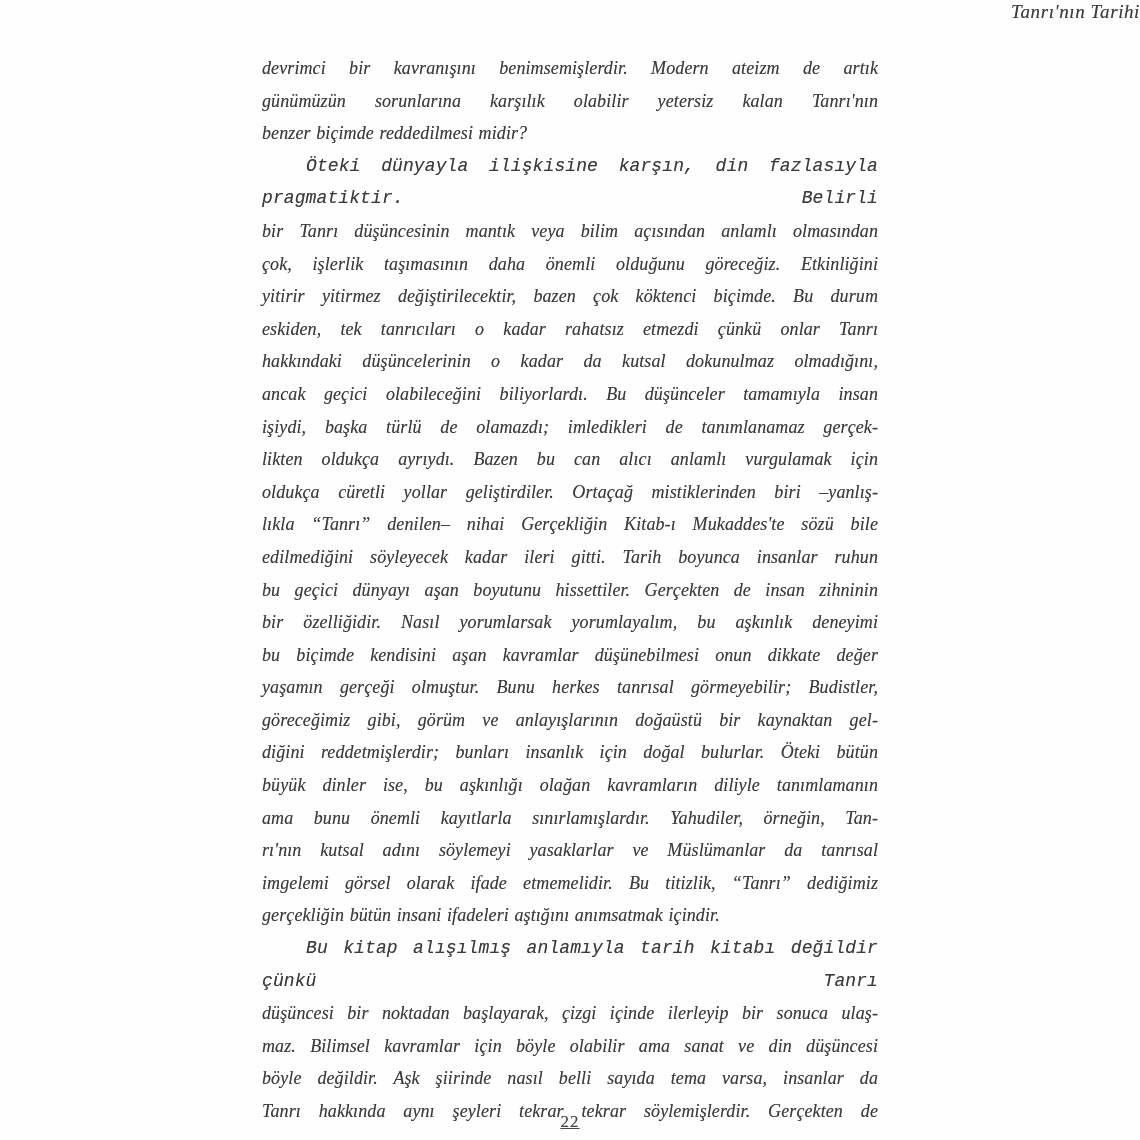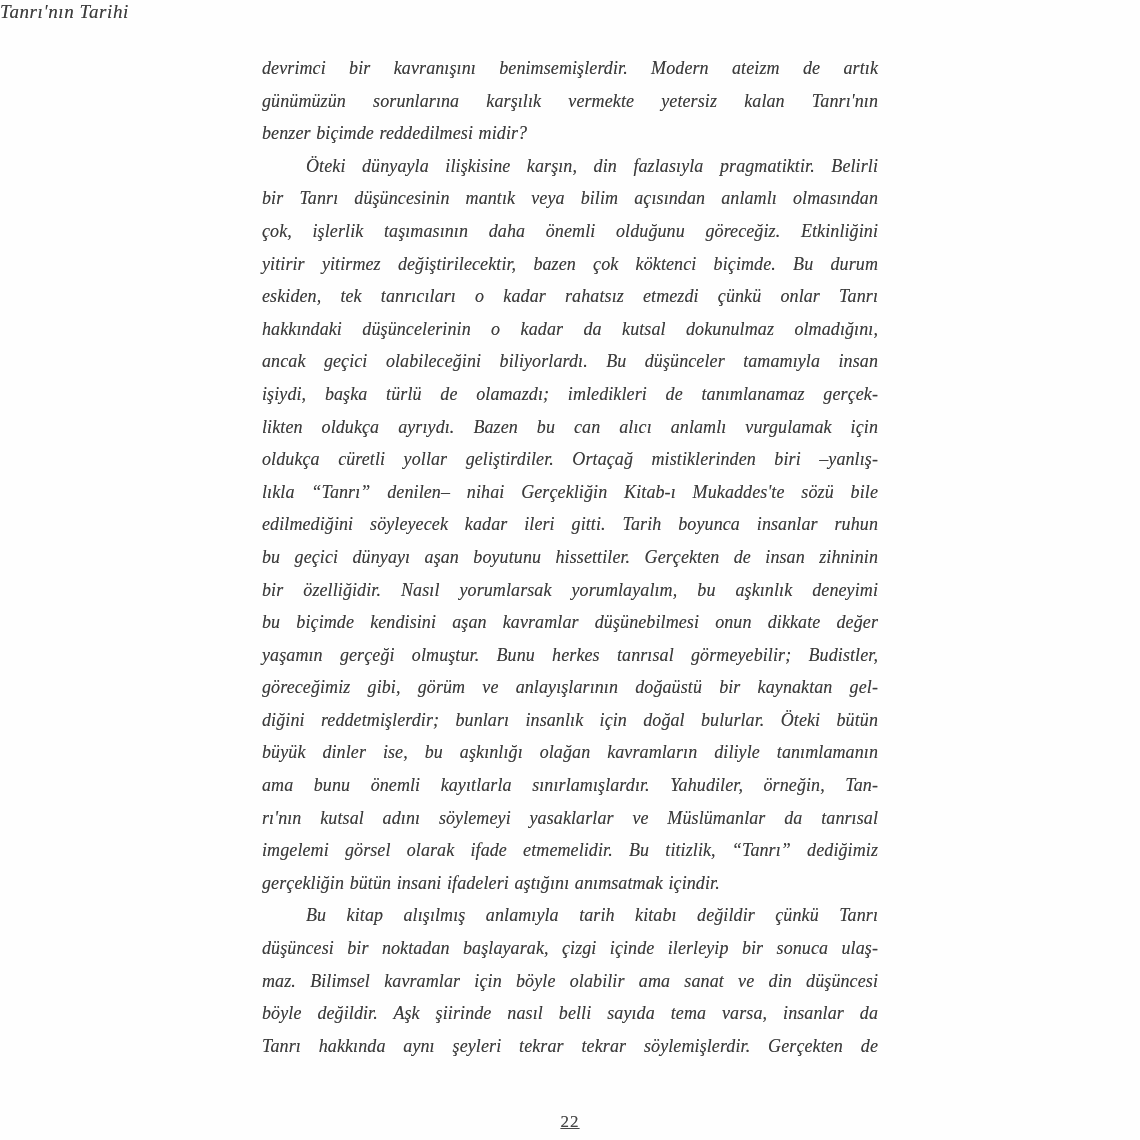--- a/index.html
+++ b/index.html
@@ -14,21 +14,21 @@
     background: #fefefe;
     overflow: hidden;
     font-family: "Liberation Serif", "DejaVu Serif", serif;
     color: #3a3a3a;
   }
   .running-head {
     position: absolute;
     top: 1px;
     left: 0;
     width: 100%;
-    text-align: left;
+    text-align: right;
     font-style: italic;
     font-size: 19px;
     letter-spacing: 0.6px;
     color: #3c3c3c;
     text-shadow: 0 0 0.6px rgba(70,70,70,0.55);
   }
   .text-block {
     position: absolute;
     left: 262px;
     top: 52px;
@@ -46,20 +46,21 @@
   }
   .line {
     text-align: justify;
     text-align-last: justify;
   }
   .line.lastline {
     text-align-last: left;
   }
   .line.indent {
     text-indent: 44px;
+    font-family: Liberation Mono, monospace;
   }
   .page-number {
     position: absolute;
     top: 1112px;
     left: 0;
     width: 100%;
     text-align: center;
     font-size: 17px;
     letter-spacing: 1px;
     color: #474747;
@@ -69,21 +70,21 @@
 </style>
 </head>
 <body>
 
 <div class="page">
   <div class="running-head">Tanrı'nın Tarihi</div>
 
   <div class="text-block">
       <div class="paragraph">
         <div class="line">devrimci bir kavranışını benimsemişlerdir. Modern ateizm de artık</div>
-        <div class="line">günümüzün sorunlarına karşılık vermekte yetersiz kalan Tanrı'nın</div>
+        <div class="line">günümüzün sorunlarına karşılık olabilir yetersiz kalan Tanrı'nın</div>
         <div class="line lastline">benzer biçimde reddedilmesi midir?</div>
       </div>
       <div class="paragraph">
         <div class="line indent">Öteki dünyayla ilişkisine karşın, din fazlasıyla pragmatiktir. Belirli</div>
         <div class="line">bir Tanrı düşüncesinin mantık veya bilim açısından anlamlı olmasından</div>
         <div class="line">çok, işlerlik taşımasının daha önemli olduğunu göreceğiz. Etkinliğini</div>
         <div class="line">yitirir yitirmez değiştirilecektir, bazen çok köktenci biçimde. Bu durum</div>
         <div class="line">eskiden, tek tanrıcıları o kadar rahatsız etmezdi çünkü onlar Tanrı</div>
         <div class="line">hakkındaki düşüncelerinin o kadar da kutsal dokunulmaz olmadığını,</div>
         <div class="line">ancak geçici olabileceğini biliyorlardı. Bu düşünceler tamamıyla insan</div>

